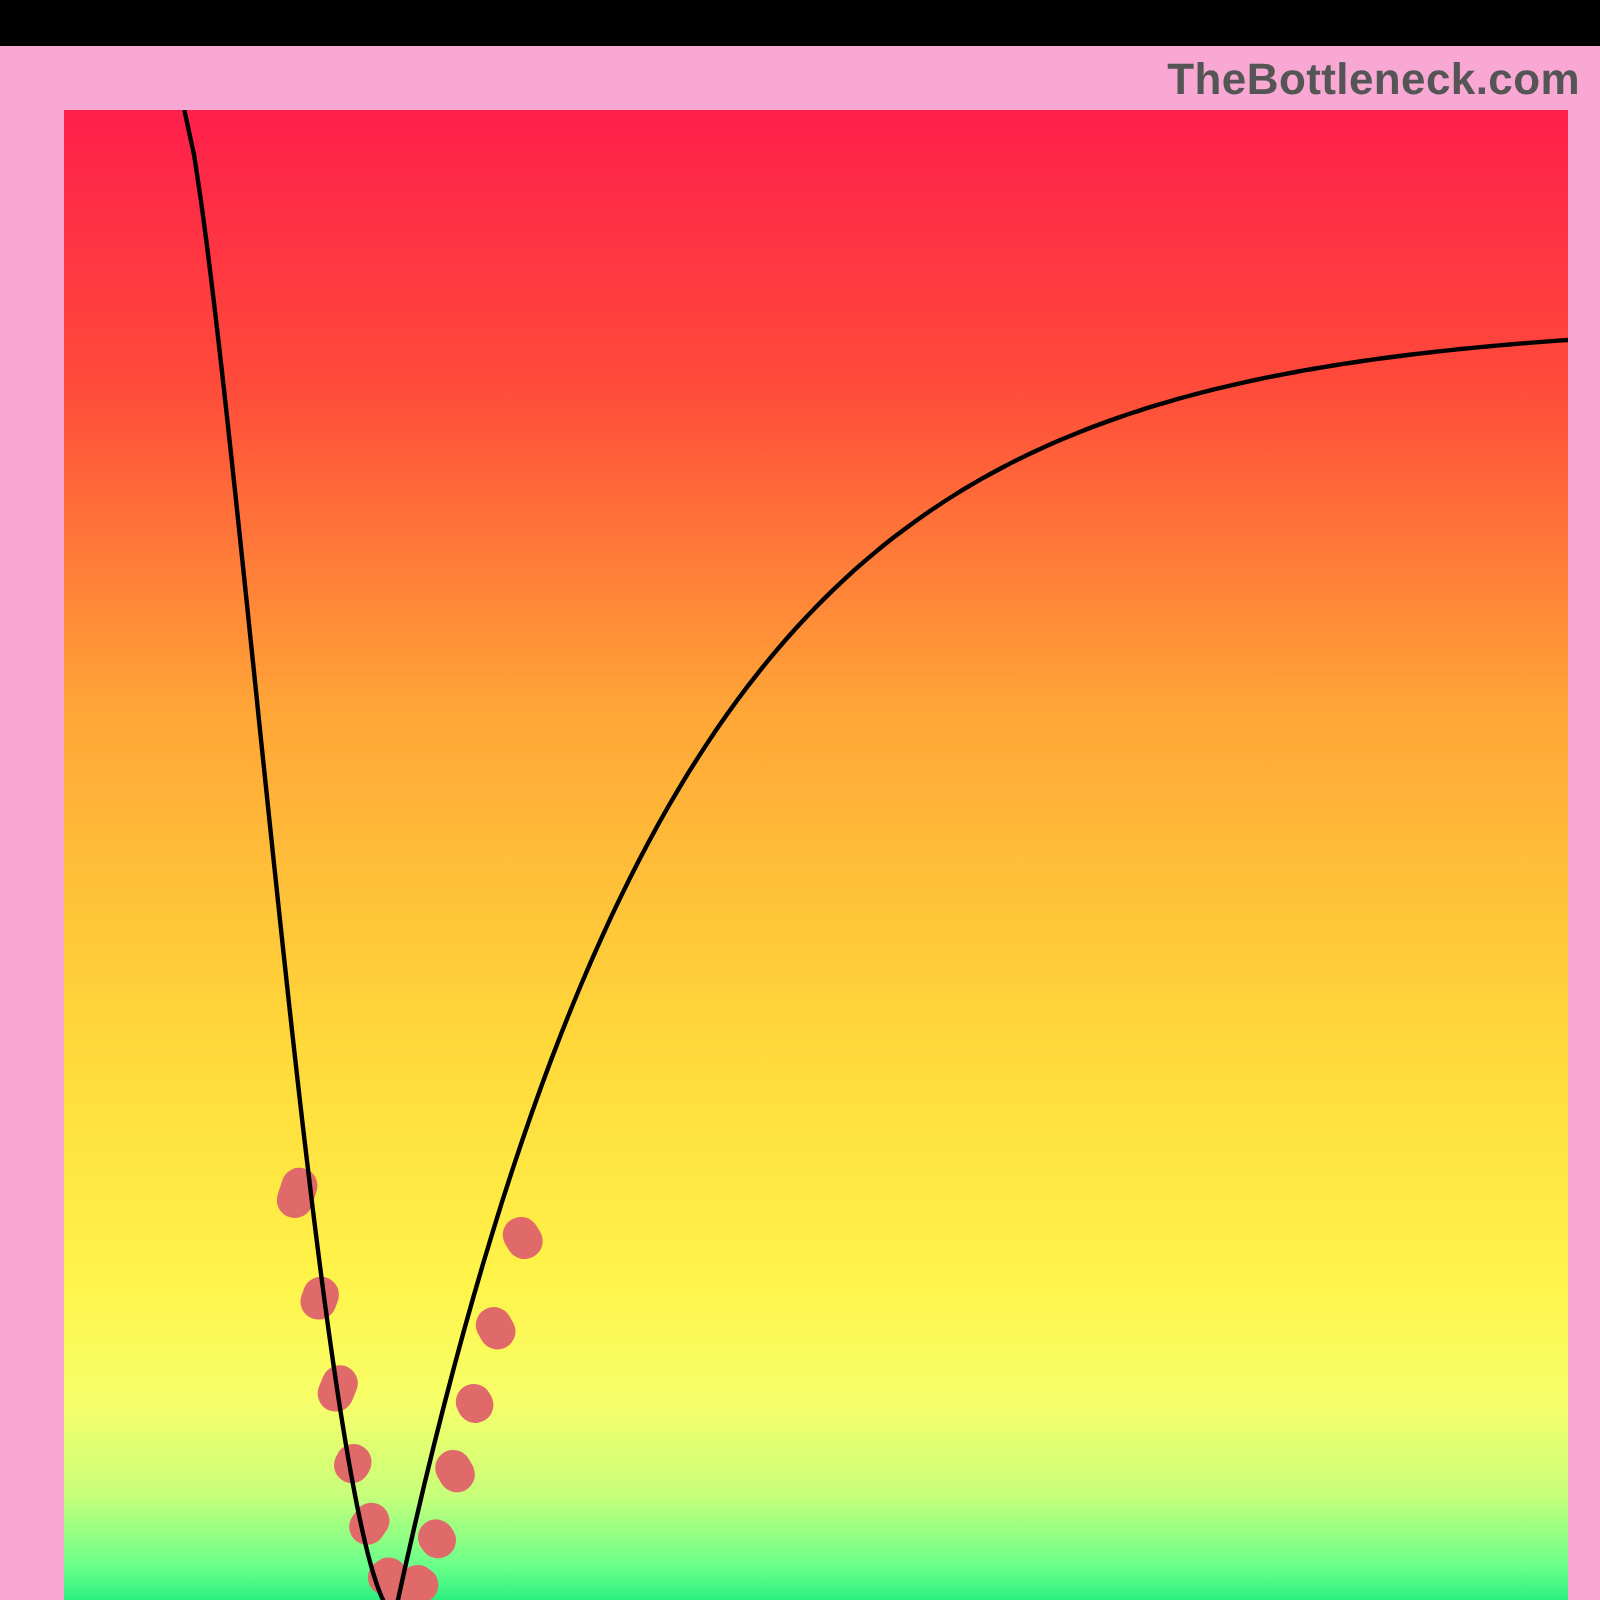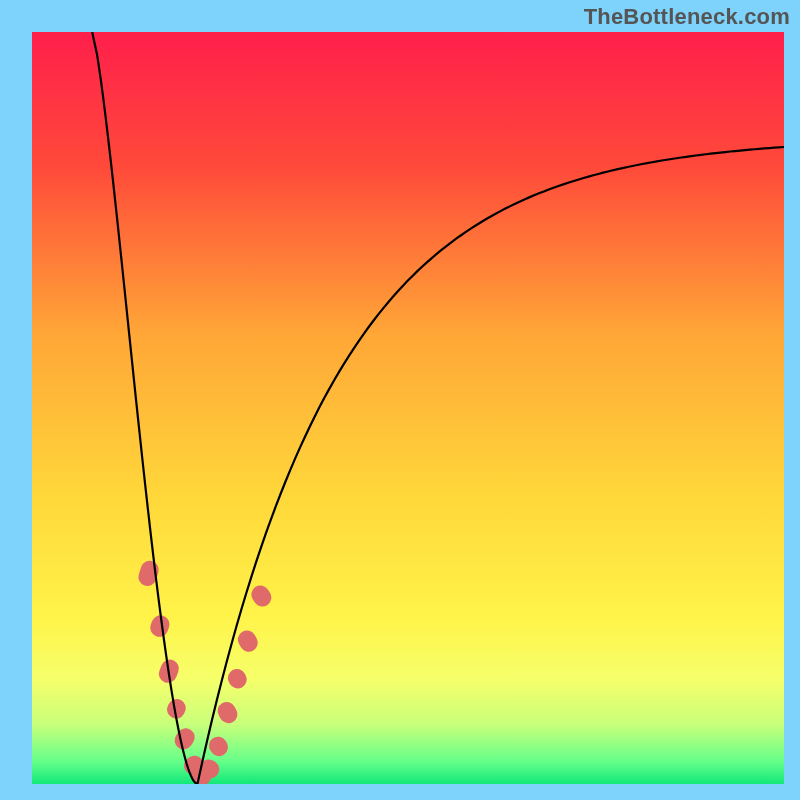--- a/index.html
+++ b/index.html
@@ -7,21 +7,22 @@
     padding: 0;
     width: 800px;
     height: 800px;
     overflow: hidden;
     background: #000;
     font-family: Arial, Helvetica, sans-serif;
   }
   .frame {
     position: absolute;
     inset: 0;
-    background: #7dd3fc;
+    background: #f9a8d4;
+    margin-top: 23px;
   }
   .plot {
     position: absolute;
     box-sizing: border-box;
   }
   .watermark {
     position: absolute;
     top: 4px;
     right: 10px;
     color: #555;

